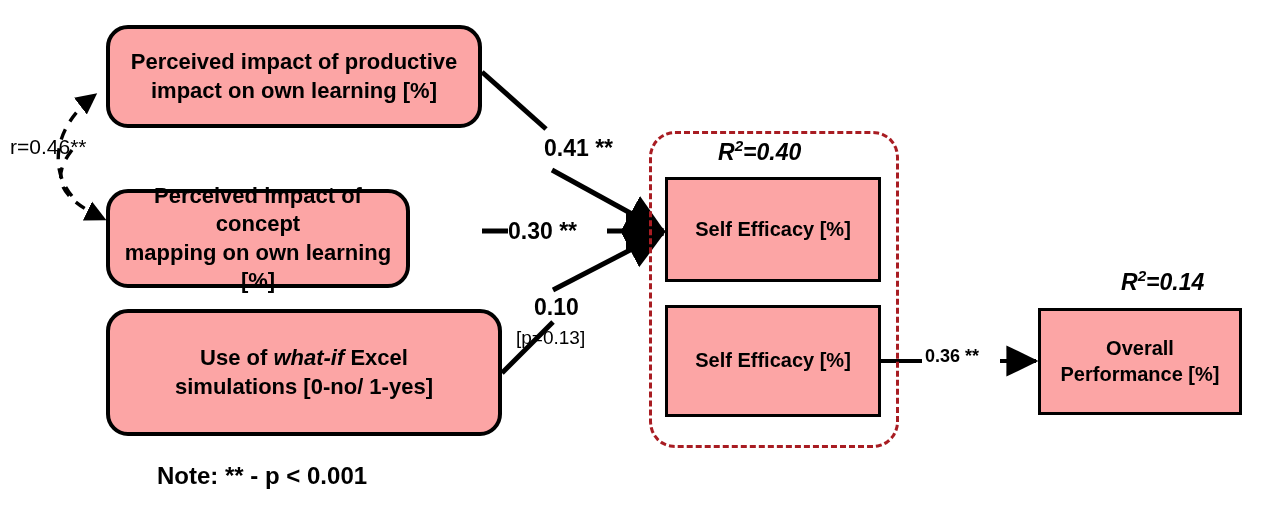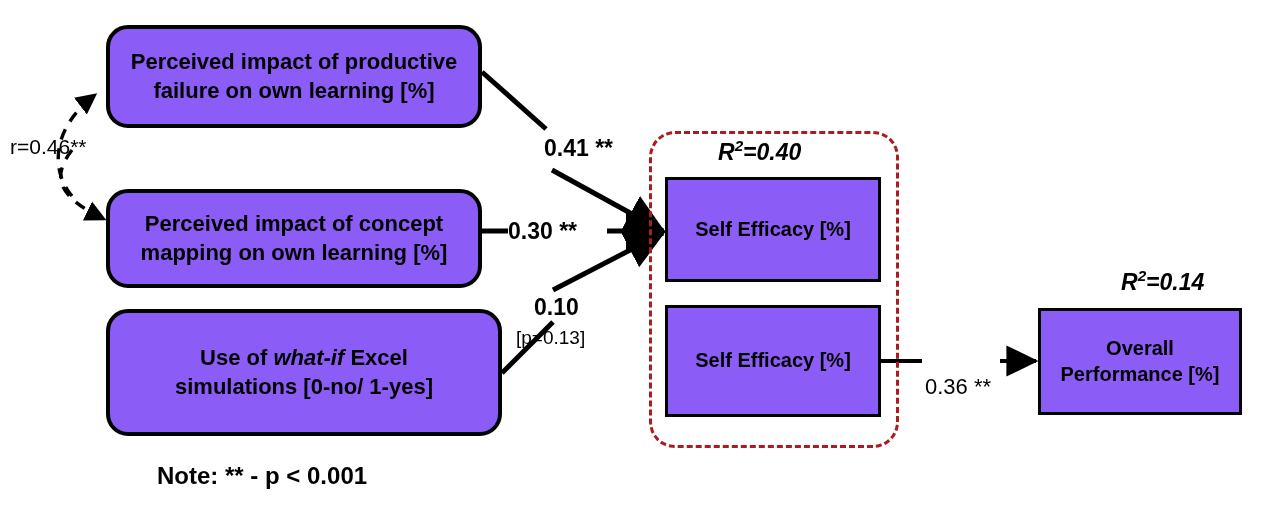--- a/index.html
+++ b/index.html
@@ -24,21 +24,21 @@
     top: 0;
     width: 1280px;
     height: 514px;
     pointer-events: none;
   }
 
   
   .node {
     position: absolute;
     box-sizing: border-box;
-    background: #8b5cf6;
+    background: #fca5a5;
     border: 4px solid #000000;
     display: flex;
     align-items: center;
     justify-content: center;
     text-align: center;
     font-weight: bold;
     color: #000000;
     line-height: 1.28;
     z-index: 3;
   }
@@ -52,21 +52,21 @@
   .node .txt {
     display: block;
     padding: 0 10px;
   }
   .ital {
     font-style: italic;
   }
 
   
   #box-pf   { left: 106px; top: 25px;  width: 376px; height: 103px; font-size: 22px; }
-  #box-cm   { left: 106px; top: 189px; width: 376px; height: 99px;  font-size: 22px; text-align: center; }
+  #box-cm   { left: 106px; top: 189px; width: 304px; height: 99px;  font-size: 22px; text-align: center; }
   #box-wi   { left: 106px; top: 309px; width: 396px; height: 127px; font-size: 22px; }
 
   
   #box-se1  { left: 665px; top: 177px; width: 216px; height: 105px; font-size: 20px; }
   #box-se2  { left: 665px; top: 305px; width: 216px; height: 112px; font-size: 20px; }
 
   
   #box-op   { left: 1038px; top: 308px; width: 204px; height: 107px; font-size: 20px; }
 
   
@@ -91,21 +91,21 @@
     z-index: 4;
   }
   .label.bold   { font-weight: bold; }
   .label.normal { font-weight: normal; }
 
   #lbl-r046   { left: 10px;  top: 135px; font-size: 21px; }
   #lbl-b041   { left: 544px; top: 135px; font-size: 23px; font-weight: bold; }
   #lbl-b030   { left: 508px; top: 218px; font-size: 23px; font-weight: bold; }
   #lbl-b010   { left: 534px; top: 294px; font-size: 23px; font-weight: bold; }
   #lbl-p017   { left: 516px; top: 327px; font-size: 19px; font-weight: normal; }
-  #lbl-b036   { left: 925px; top: 346px; font-size: 22px; font-weight: normal; margin-top: 28px; }
+  #lbl-b036   { left: 925px; top: 346px; font-size: 18px; font-weight: bold; }
   #lbl-r2-se  { left: 718px; top: 139px; font-size: 23px; font-weight: bold; font-style: italic; }
   #lbl-r2-op  { left: 1085px; top: 269px; font-size: 23px; font-weight: bold; font-style: italic; margin-left: 36px; }
   #lbl-note   { left: 157px; top: 462px; font-size: 24px; font-weight: bold; }
 
   sup {
     font-size: 0.66em;
     vertical-align: super;
     line-height: 0;
   }
 </style>
@@ -149,21 +149,21 @@
 
     <g>
       <path d="M 881,361 L 922,361" fill="none" stroke="#000000" stroke-width="4"></path>
       <path d="M 1000,361 L 1036,361" fill="none" stroke="#000000" stroke-width="4" marker-end="url(#arrowSolid)"></path>
     </g>
   </svg>
 
   <div id="group-dashed"></div>
 
   <div class="node rounded" id="box-pf">
-    <span class="txt"><span>Perceived impact of productive</span><br><span>failure on own learning [%]</span></span>
+    <span class="txt"><span>Perceived impact of productive</span><br><span>impact on own learning [%]</span></span>
   </div>
 
   <div class="node rounded" id="box-cm">
     <span class="txt"><span>Perceived impact of concept</span><br><span>mapping on own learning [%]</span></span>
   </div>
 
   <div class="node rounded" id="box-wi">
     <span class="txt"><span>Use of </span><span class="ital">what-if</span><span> Excel</span><br><span>simulations [0-no/ 1-yes]</span></span>
   </div>
 

